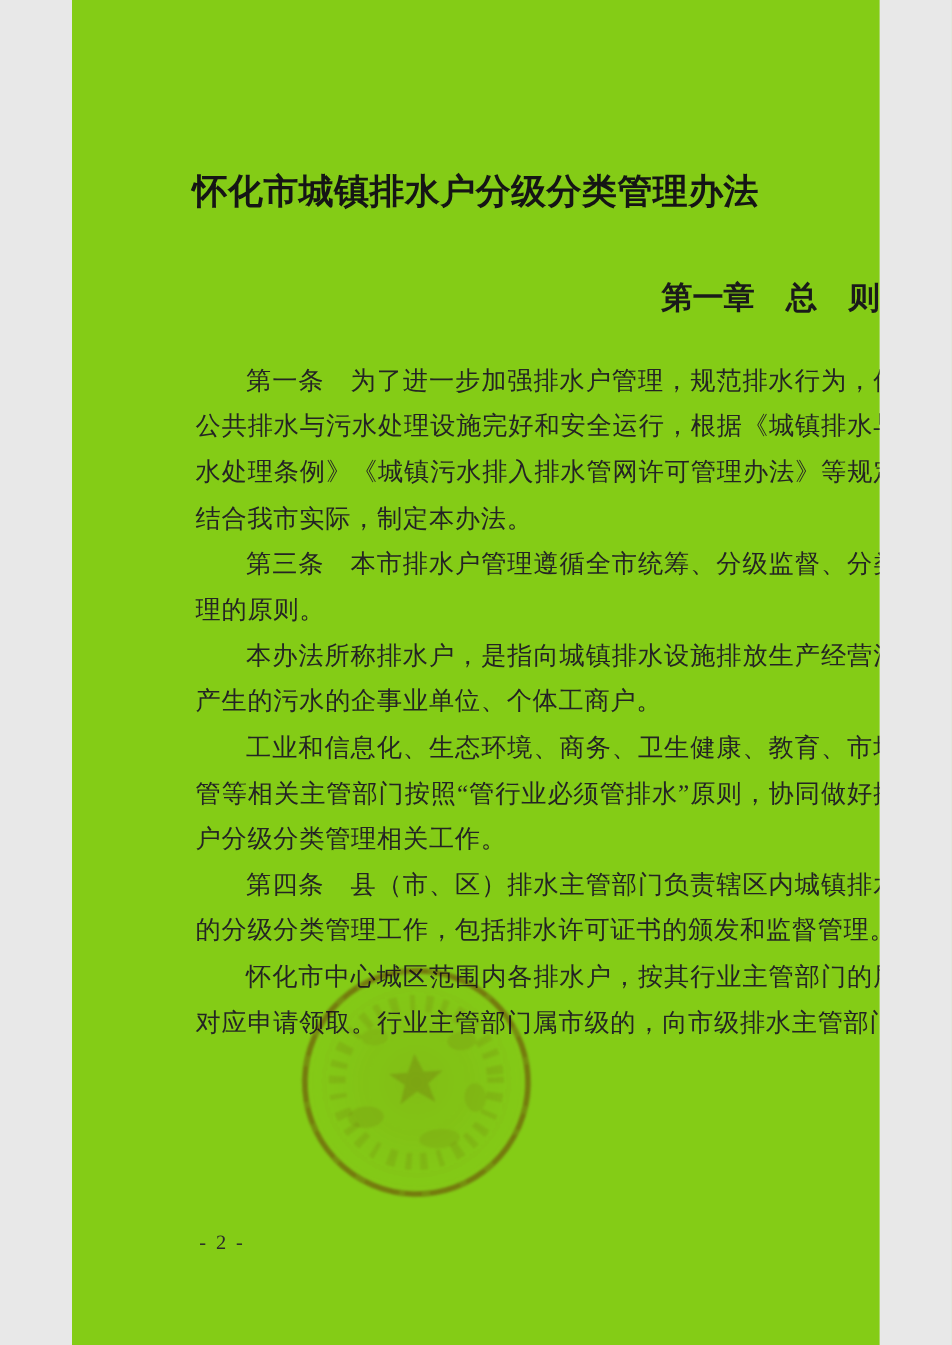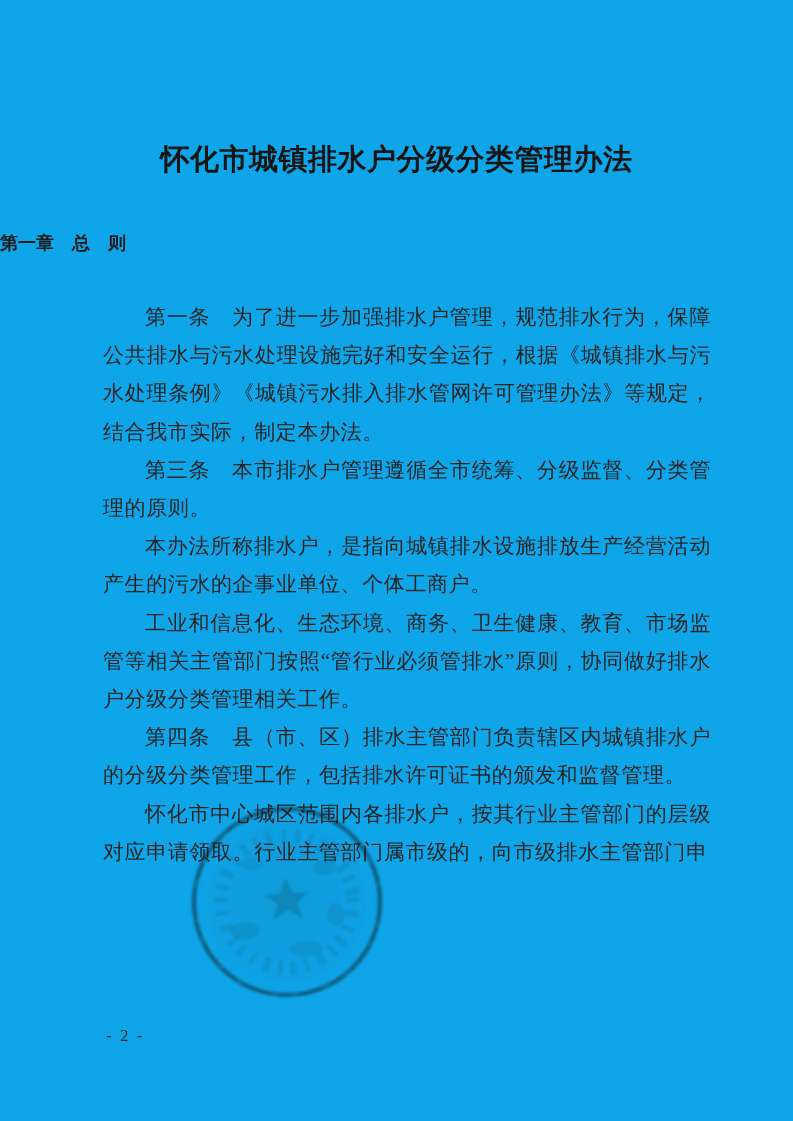--- a/index.html
+++ b/index.html
@@ -2,24 +2,24 @@
 <html><head>
 <meta charset="utf-8">
 <style>
   html, body {
     margin: 0;
     padding: 0;
     background: #e8e8e8;
   }
   .page {
     position: relative;
-    width: 793px;
+    width: 673px;
     height: 1121px;
     margin: 0 auto;
-    background: #0ea5e9;
+    background: #84cc16;
     overflow: hidden;
     font-family: "Liberation Serif", "DejaVu Serif", serif;
     color: #222;
   }
   .doc-title {
     position: absolute;
     top: 140px;
     left: 0;
     width: 100%;
     margin: 0;
@@ -29,22 +29,22 @@
     letter-spacing: 0.5px;
     color: #151515;
     font-family: "Liberation Serif", "DejaVu Serif", serif;
   }
   .chapter-heading {
     position: absolute;
     top: 231px;
     left: 0;
     width: 100%;
     margin: 0;
-    text-align: left;
-    font-size: 18px;
+    text-align: right;
+    font-size: 26px;
     font-weight: 700;
     color: #1a1a1a;
     font-family: "Liberation Sans", "DejaVu Sans", sans-serif;
   }
   .body-text {
     position: absolute;
     top: 286px;
     left: 103px;
     width: 608px;
     font-size: 21px;

